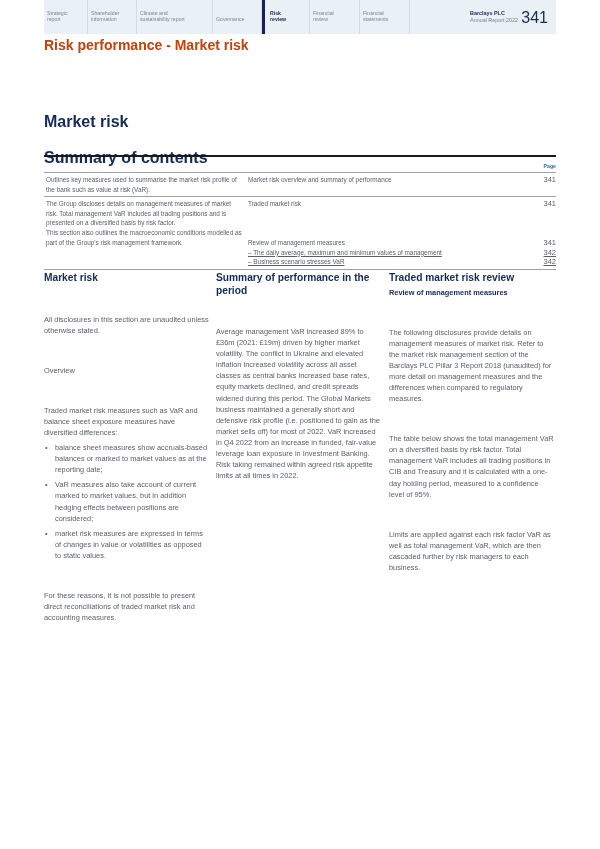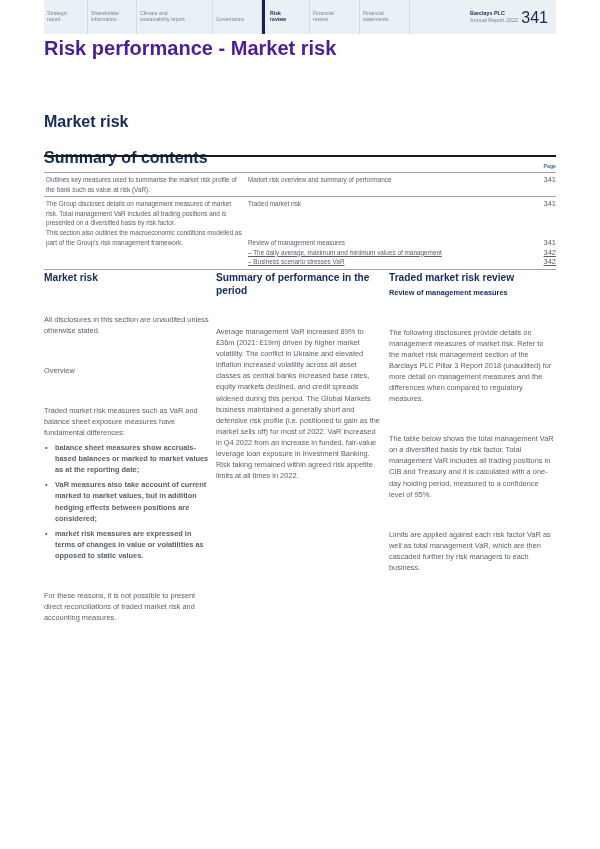--- a/index.html
+++ b/index.html
@@ -10,21 +10,21 @@
   .topnav { position:absolute; left:44px; top:0; width:512px; height:34px; background:#e9f0f6; display:flex; }
   .navtab { height:34px; padding:10px 0 0 3px; font-size:5.2px; line-height:6.3px; color:#7c8593; border-right:1px solid #d3dbe3; }
   .navtab.active { color:#1b2a52; font-weight:bold; border-left:3px solid #142060; padding-left:5px; }
   .navtab.t1 { width:44px; } .navtab.t2 { width:49px; } .navtab.t3 { width:76px; } .navtab.t4 { width:49px; }
   .navtab.t5 { width:48px; } .navtab.t6 { width:50px; } .navtab.t7 { width:50px; }
   .brand { position:absolute; right:38px; top:10px; font-size:5.4px; line-height:6.5px; text-align:left; }
   .brand .name { color:#1b2a52; font-weight:bold; }
   .brand .report { color:#7c8593; }
   .pagenum { position:absolute; right:8px; top:9px; font-size:16px; color:#1b2a52; font-weight:normal; }
 
-  .pagetitle { position:absolute; left:44px; top:37px; font-size:20px; font-weight:bold; color:#4c1d95; }
+  .pagetitle { position:absolute; left:44px; top:37px; font-size:14px; font-weight:bold; color:#c2410c; }
 
   .h1 { position:absolute; left:44px; top:113px; font-size:16px; font-weight:bold; color:#142a5c; }
   .h2 { position:absolute; left:44px; top:149px; font-size:16px; font-weight:bold; color:#142a5c; }
   .rule-thick { position:absolute; left:44px; top:155px; width:512px; height:2px; background:#1a1a1a; }
 
   
   .toc { position:absolute; left:44px; top:160px; width:512px; font-size:6.4px; color:#5b606b; }
   .toc .pagehdr { text-align:right; color:#2d6fb4; font-size:5.2px; font-weight:bold; height:12px; line-height:12px; }
   .tocrow { display:flex; border-top:1.5px solid #9ea3aa; }
   .tocrow .desc { width:200px; padding:2px 2px 2px 2px; line-height:9.6px; }
@@ -33,21 +33,21 @@
   .entry .pg { font-size:7.5px; color:#5b606b; }
   .entry.sub { padding-left:0;text-decoration:underline; }
   .bottomrule { border-top:1.5px solid #9ea3aa; }
 
   
   .col { position:absolute; top:272px; width:165px; font-size:7.4px; line-height:11.1px; color:#5b606b; }
   .col1 { left:44px; } .col2 { left:216px; } .col3 { left:389px; }
   .col h3 { font-size:10.2px; line-height:12.5px; color:#142a5c; font-weight:bold; margin-bottom:2px; }
   .col h4 { font-size:7.4px; color:#142a5c; font-weight:bold; line-height:11px; margin-bottom:1px; }
   .col p { margin-bottom:4px;margin-top:29px; }
-  .col ul { list-style:none; margin-bottom:12px;font-weight:bold; }
+  .col ul { list-style:none; margin-bottom:12px; }
   .col li { position:relative; padding-left:11px; margin-bottom:4px; }
   .col li::before { content:"•"; position:absolute; left:1px; top:0; color:#5b606b; }
 </style>
 </head>
 <body>
 
 <div class="topnav">
   <div class="navtab t1">
     <div>Strategic</div>
     <div>report</div>
@@ -126,21 +126,21 @@
       </div>
     </div>
   </div>
   <div class="bottomrule"></div>
 </div>
 
 <div class="col col1">
   <h3>Market risk</h3>
   <p>All disclosures in this section are unaudited unless otherwise stated.</p>
   <p>Overview</p>
-  <p>Traded market risk measures such as VaR and balance sheet exposure measures have fundamental differences:</p>
+  <p>Traded market risk measures such as VaR and balance sheet exposure measures have diversified differences:</p>
   <ul>
     <li>balance sheet measures show accruals-based balances or marked to market values as at the reporting date;</li>
     <li>VaR measures also take account of current marked to market values, but in addition hedging effects between positions are considered;</li>
     <li>market risk measures are expressed in terms of changes in value or volatilities as opposed to static values.</li>
   </ul>
   <p>For these reasons, it is not possible to present direct reconciliations of traded market risk and accounting measures.</p>
 </div>
 
 <div class="col col2">
   <h3>Summary of performance in the period</h3>

